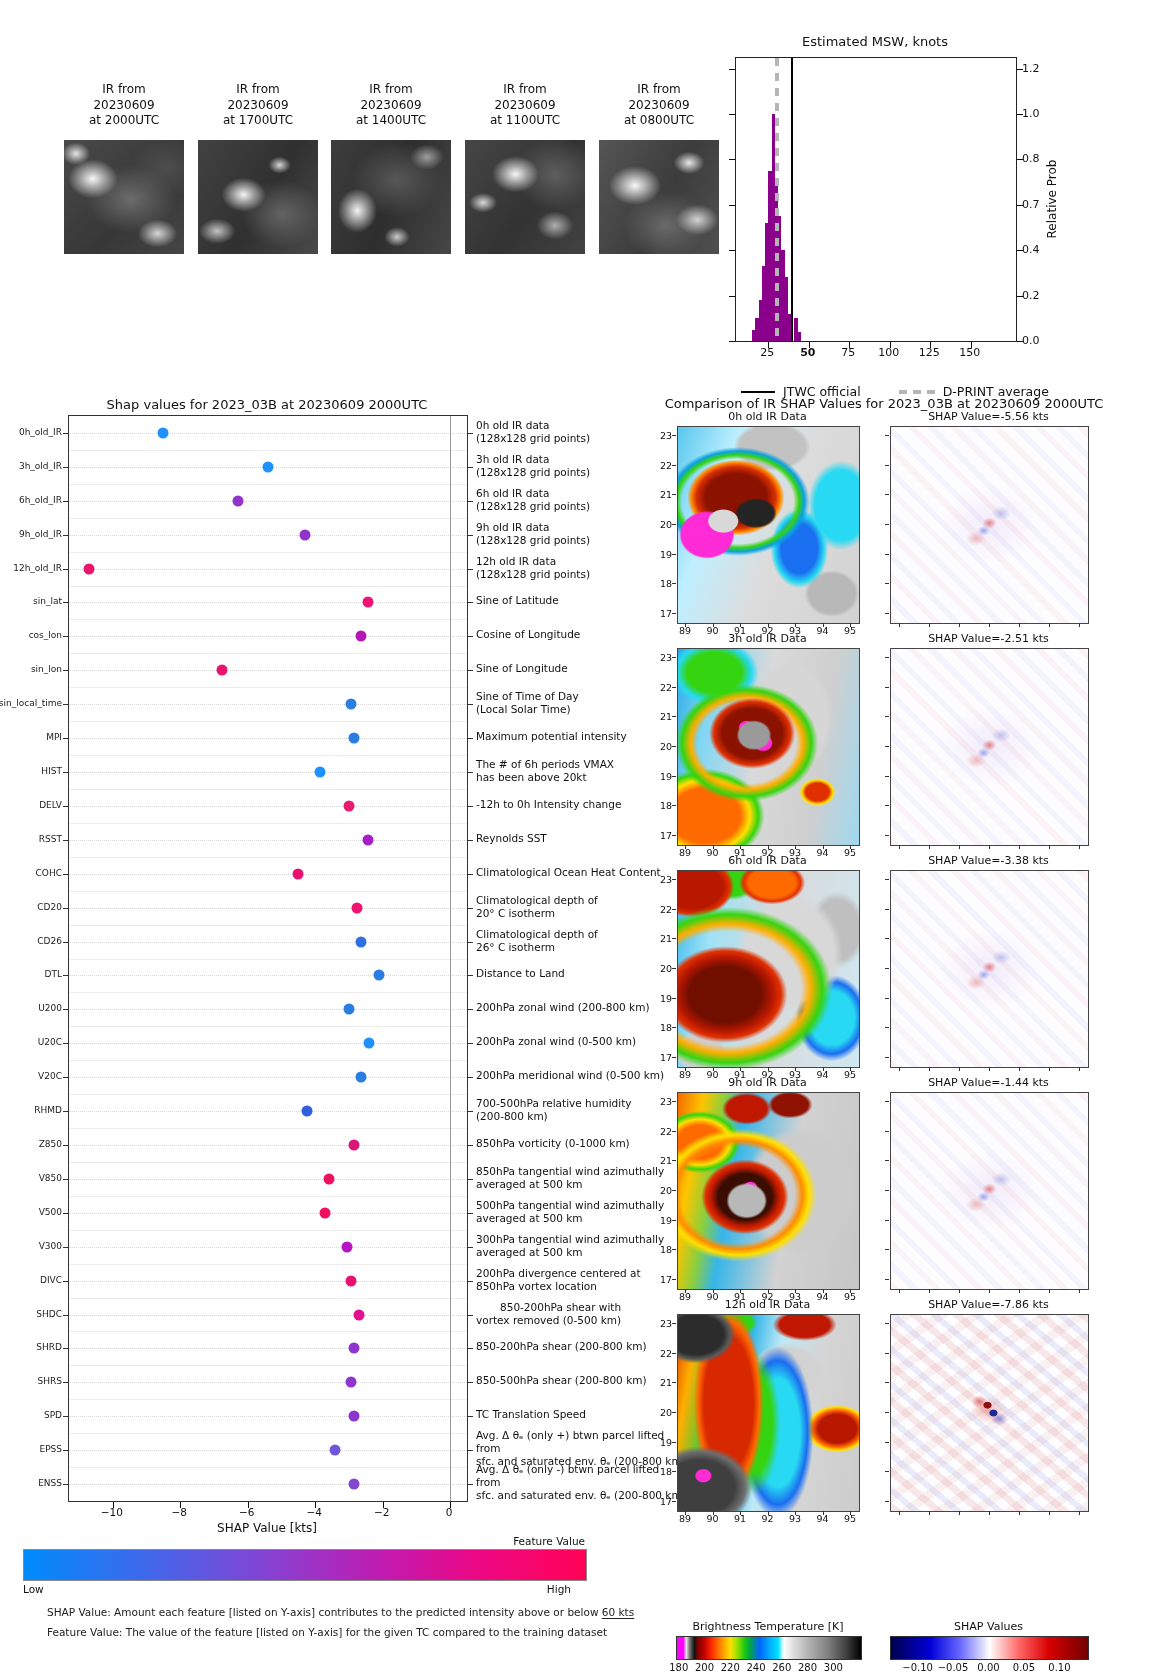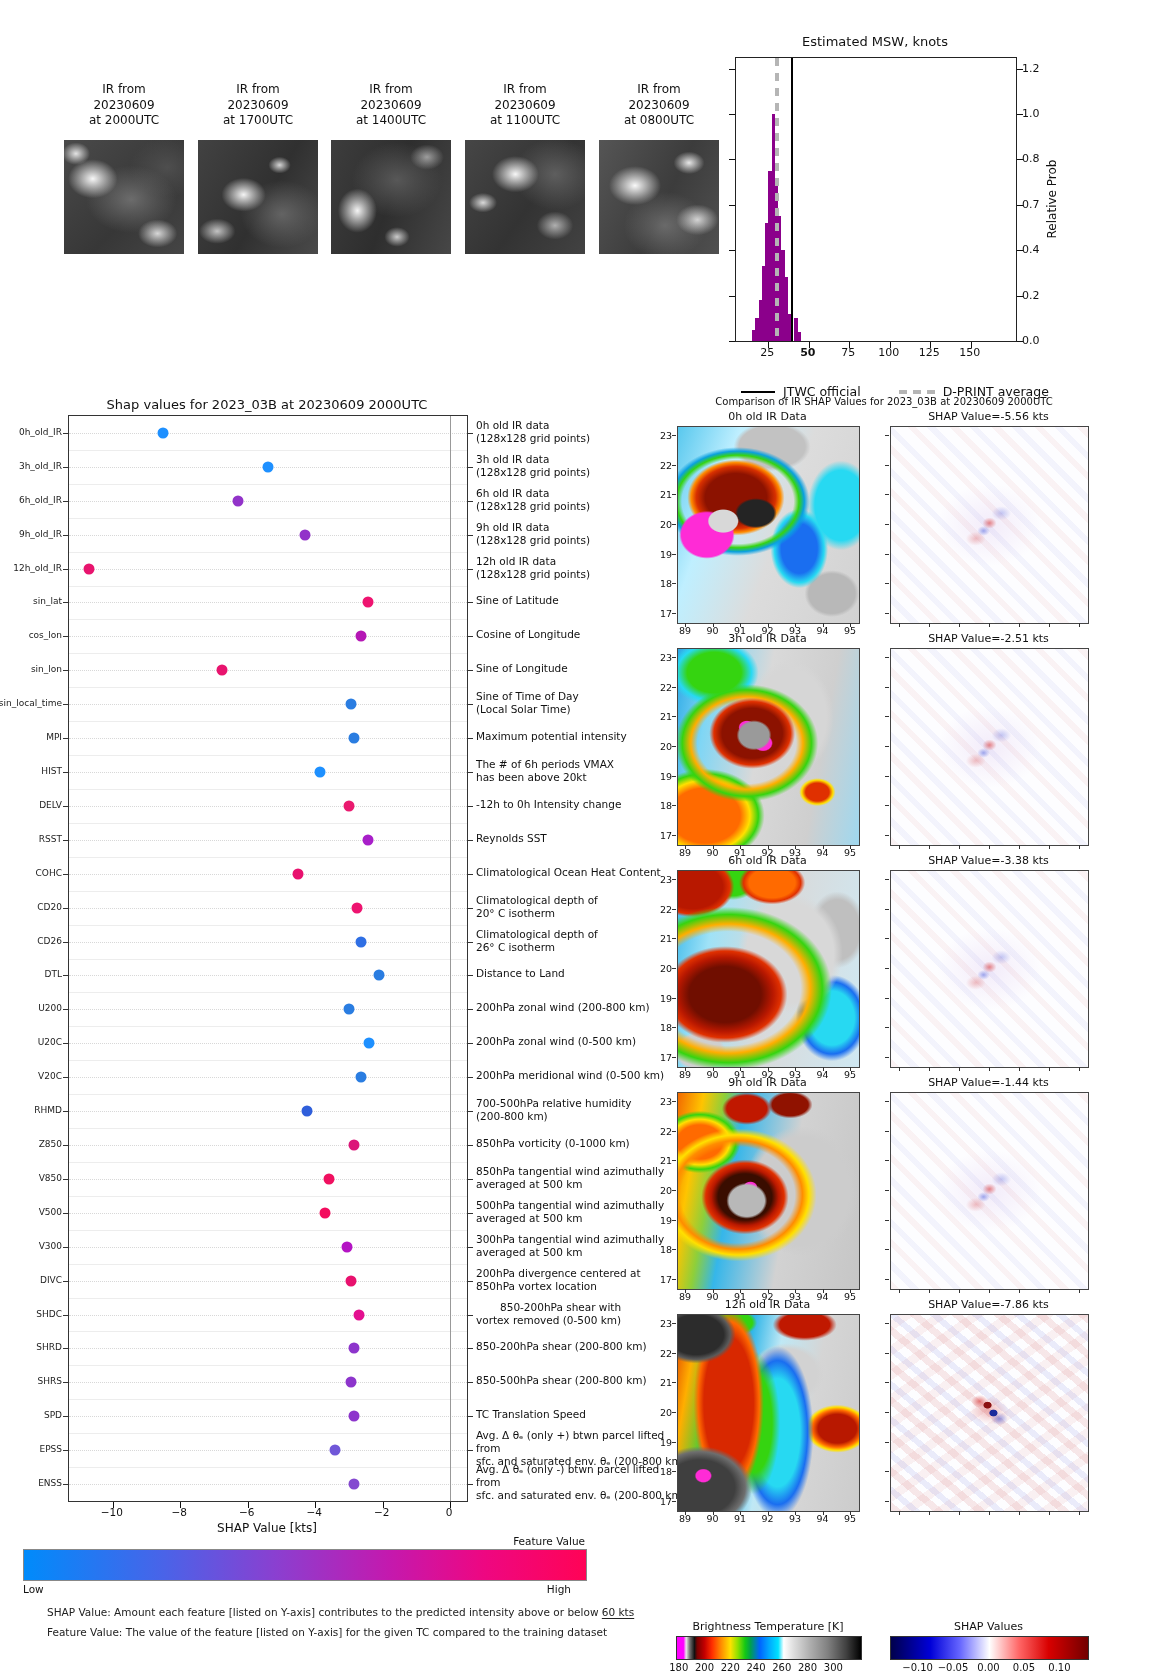--- a/index.html
+++ b/index.html
@@ -83,21 +83,21 @@
   .shap-tick-left{position:absolute;left:-6px;width:5px;height:1px;background:#333;}
   #shap-ylabels{position:absolute;left:0;top:415px;width:62px;height:1085px;}
   .shap-ylabel{position:absolute;right:0;transform:translateY(-50%);font-size:9px;color:#222;white-space:nowrap;}
   #shap-descs{position:absolute;left:476px;top:415px;width:210px;height:1085px;}
   .shap-desc{position:absolute;left:0;transform:translateY(-50%);font-size:10.5px;
              line-height:1.25;white-space:pre-line;color:#111;}
   #shap-xticks{position:absolute;left:68px;top:1506px;width:398px;height:13px;}
   #shap-xlabel{position:absolute;left:68px;top:1521px;width:398px;text-align:center;font-size:12px;}
 
   
-  #cmp-main-title{position:absolute;left:656px;top:396px;width:456px;text-align:center;font-size:10px;}
+  #cmp-main-title{position:absolute;left:656px;top:396px;width:456px;text-align:center;font-size:13px;}
   .cmp-title{position:absolute;text-align:center;font-size:11px;color:#111;white-space:nowrap;}
   .ir-map,.shap-map{position:absolute;border:1px solid #444;}
   .map-ylabel{position:absolute;width:18px;text-align:right;transform:translateY(-50%);font-size:9.5px;}
   .map-xlabel{position:absolute;transform:translateX(-50%);font-size:9.5px;}
   .map-tick-left{position:absolute;width:4px;height:1px;background:#333;}
   .map-tick-bottom{position:absolute;width:1px;height:4px;background:#333;}
 
   .shap-map{background:
       radial-gradient(10px 8px at 50% 49%, rgba(214,40,40,.55), rgba(255,255,255,0) 70%),
       radial-gradient(9px 7px at 47% 53%, rgba(70,90,220,.5), rgba(255,255,255,0) 70%),

